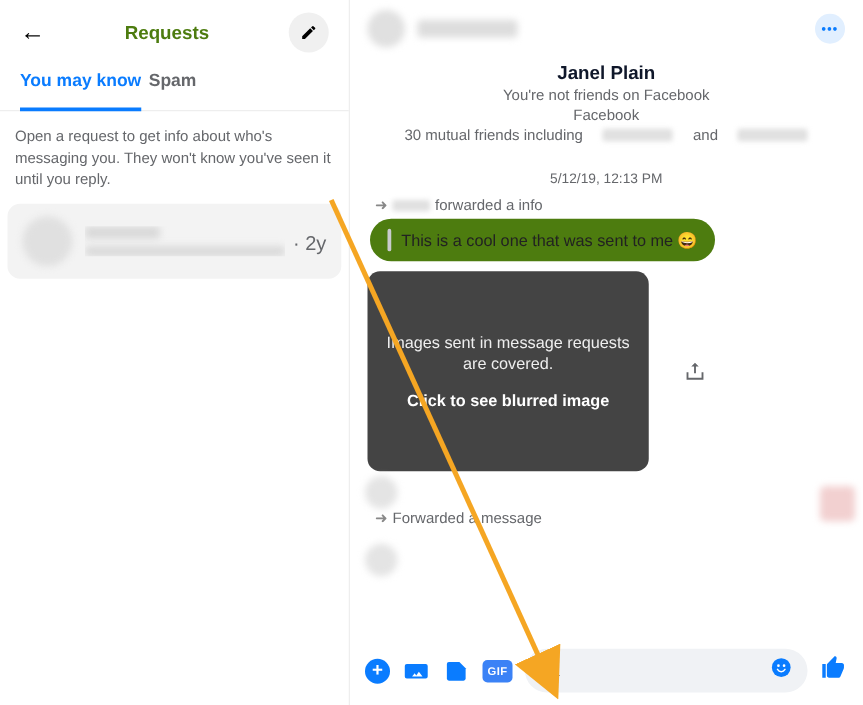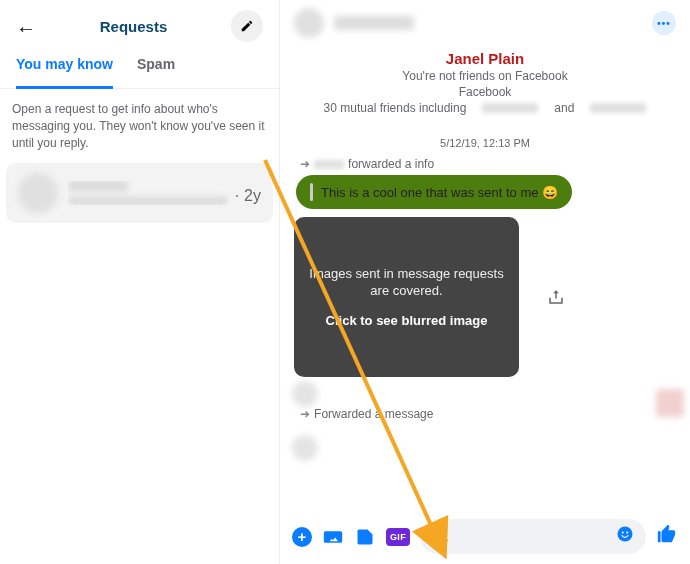--- a/index.html
+++ b/index.html
@@ -4,26 +4,26 @@
 <style>
   * { box-sizing: border-box; margin: 0; padding: 0; font-family: -apple-system, BlinkMacSystemFont, "Segoe UI", Helvetica, Arial, sans-serif; }
   html, body { width: 690px; height: 564px; overflow: hidden; background: #fff; }
   .app { display: flex; width: 690px; height: 564px; }
   .left { width: 280px; border-right: 1px solid #eee; display: flex; flex-direction: column; }
   .right { flex: 1; display: flex; flex-direction: column; position: relative; }
 
   
   .lhdr { display: flex; align-items: center; justify-content: space-between; padding: 10px 16px 4px 16px; }
   .back-arrow { font-size: 20px; font-weight: 700; color: #000; cursor: pointer; }
-  .lhdr-title { font-weight: 700; font-size: 15px; color: #0c4a6e; }
+  .lhdr-title { font-weight: 700; font-size: 15px; color: #4d7c0f; }
   .pencil { width: 32px; height: 32px; border-radius: 50%; background: #f0f0f0; display: flex; align-items: center; justify-content: center; cursor: pointer; }
   .pencil svg { width: 14px; height: 14px; }
 
   
-  .tabs { display: flex; padding: 10px 16px 0 16px; gap: 24px; border-bottom: 1px solid #eee; }
+  .tabs { display: flex; padding: 10px 16px 0 16px; gap: 6px; border-bottom: 1px solid #eee; }
   .tab { font-size: 14px; font-weight: 600; color: #65676b; padding-bottom: 14px; cursor: pointer; border-bottom: 3px solid transparent; margin-bottom: -1px; }
   .tab.active { color: #0a7cff; border-bottom-color: #0a7cff; }
 
   .info-text { font-size: 12px; color: #65676b; padding: 12px 12px 12px 12px; line-height: 1.4; }
 
   
   .req-row { display: flex; align-items: center; padding: 10px 12px; margin: 0 6px; border-radius: 10px; background: #f3f3f3; cursor: pointer; }
   .avatar { width: 40px; height: 40px; border-radius: 50%; background: #e0e0e0; filter: blur(3px); flex-shrink: 0; }
   .req-mid { flex: 1; margin-left: 10px; overflow: hidden; }
   .blurline { height: 10px; background: #d9d9d9; border-radius: 3px; filter: blur(3px); }
@@ -34,21 +34,21 @@
   
   .rhdr { display: flex; align-items: center; padding: 8px 14px; }
   .rhdr .avatar { width: 30px; height: 30px; }
   .rhdr .blurname { height: 14px; width: 80px; background: #ddd; border-radius: 3px; filter: blur(3px); margin-left: 10px; }
   .dots { margin-left: auto; width: 24px; height: 24px; border-radius: 50%; background: #e1efff; display: flex; align-items: center; justify-content: center; color: #0a7cff; cursor: pointer; font-weight: 700; letter-spacing: 1px; }
   .dots span { font-size: 10px; }
 
   
   .scroll { flex: 1; overflow-y: hidden; padding: 0 14px; position: relative; }
   .profile-block { text-align: center; margin-top: 4px; }
-  .pname { font-weight: 700; font-size: 15px; color: #b91c1c; }
+  .pname { font-weight: 700; font-size: 15px; color: #0f172a; }
   .psub { font-size: 12px; color: #65676b; margin-top: 2px; }
   .pmutual { font-size: 12px; color: #65676b; margin-top: 2px; display: flex; justify-content: center; align-items: center; gap: 16px; flex-wrap: wrap; }
   .pmutual .blursp { display: inline-block; width: 56px; height: 10px; background: #e0e0e0; border-radius: 2px; filter: blur(2px); }
 
   .ts { text-align: center; font-size: 11px; color: #65676b; margin: 22px 0 8px; }
   .fwd { display: flex; align-items: center; font-size: 12px; color: #65676b; margin: 0 0 4px 6px; gap: 4px; }
   .fwd .blursp { display: inline-block; width: 30px; height: 9px; background: #e0e0e0; border-radius: 2px; filter: blur(2px); }
   .fwd-arrow { font-size: 12px; color: #888; }
 
   .bubble { display: inline-flex; align-items: center; background: #4d7c0f; border-radius: 18px; padding: 8px 14px; font-size: 13px; color: #222; max-width: 280px; }
@@ -61,21 +61,21 @@
   .share-ic { color: #65676b; cursor: pointer; width: 18px; height: 18px; margin-left: 18px; }
 
   .mini-av { width: 26px; height: 26px; border-radius: 50%; background: #e4e4e4; filter: blur(3px); position: absolute; left: 0; }
   .msg-row { position: relative; padding-left: 2px; }
 
   .sticker { width: 28px; height: 28px; background: #f2d0d0; border-radius: 4px; filter: blur(3px); position: absolute; right: 6px; bottom: 92px; }
 
   
   .composer { display: flex; align-items: center; gap: 10px; padding: 10px 12px; }
   .cicon { width: 22px; height: 22px; display: flex; align-items: center; justify-content: center; color: #0a7cff; cursor: pointer; }
-  .cicon.gif { width: 24px; height: 18px; background: #6d28d9; border-radius: 4px; color: #fff; font-size: 9px; font-weight: 700; letter-spacing: 0.3px; }
+  .cicon.gif { width: 24px; height: 18px; background: #3b82f6; border-radius: 4px; color: #fff; font-size: 9px; font-weight: 700; letter-spacing: 0.3px; }
   .cicon.plus { width: 20px; height: 20px; border-radius: 50%; background: #0a7cff; color: #fff; font-size: 15px; font-weight: 700; }
   .cinput { flex: 1; background: #f0f2f5; border-radius: 18px; padding: 6px 12px; display: flex; align-items: center; }
   .cinput input { border: none; background: transparent; font-size: 13px; color: #65676b; flex: 1; outline: none; }
   .emoji-face { color: #0a7cff; font-size: 18px; cursor: pointer; }
   .thumb { color: #0a7cff; font-size: 20px; cursor: pointer; }
 
   
   .arrow-svg { position: absolute; left: 255px; top: 150px; width: 200px; height: 410px; pointer-events: none; z-index: 50; }
 </style>
 </head>

